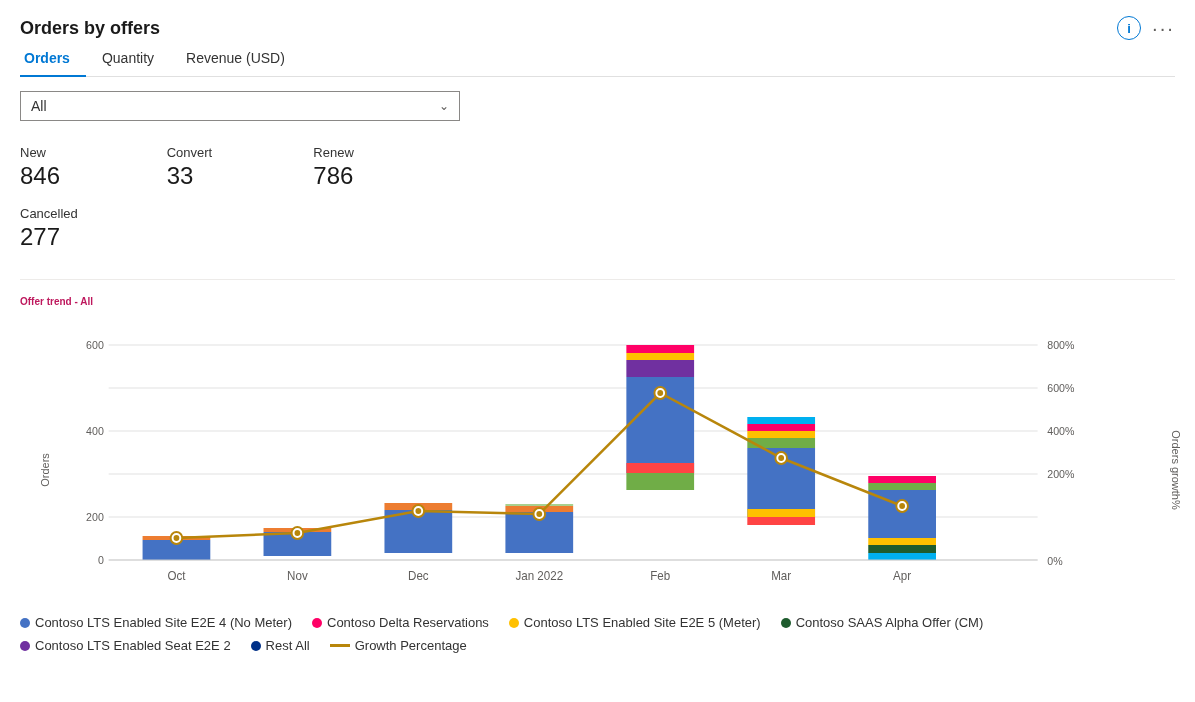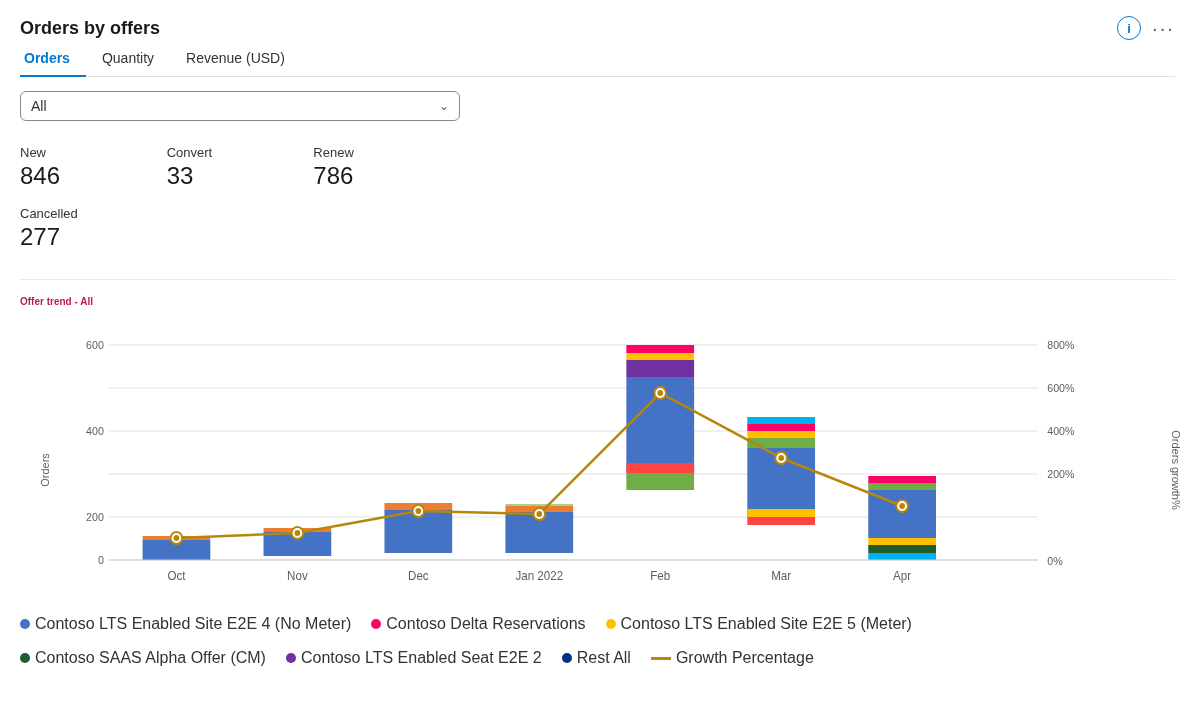--- a/index.html
+++ b/index.html
@@ -72,21 +72,21 @@
       font-size: 13px;
       font-weight: 600;
       color: #333;
       margin-bottom: 6px;
     }
     .dropdown {
       display: flex;
       align-items: center;
       justify-content: space-between;
       border: 1px solid #8a8886;
-      border-radius: 6px;
+      border-radius: 0;
       padding: 6px 10px;
       width: 440px;
       font-size: 14px;
       cursor: pointer;
       margin-bottom: 16px;
       background: #fff;
     }
     .dropdown-arrow {
       font-size: 12px;
       color: #605e5c;
@@ -122,23 +122,23 @@
       margin-bottom: 28px;
       color: #be185d;
     }
     .chart-svg {
       width: 100%;
       height: 100%;
     }
     .legend {
       display: flex;
       flex-wrap: wrap;
-      gap: 16px 20px;
+      gap: 8px 20px;
       margin-top: 10px;
-      font-size: 16px;
+      font-size: 13px;
     }
     .legend-item {
       display: flex;
       align-items: center;
       gap: 5px;
     }
     .legend-dot {
       width: 10px;
       height: 10px;
       border-radius: 50%;

